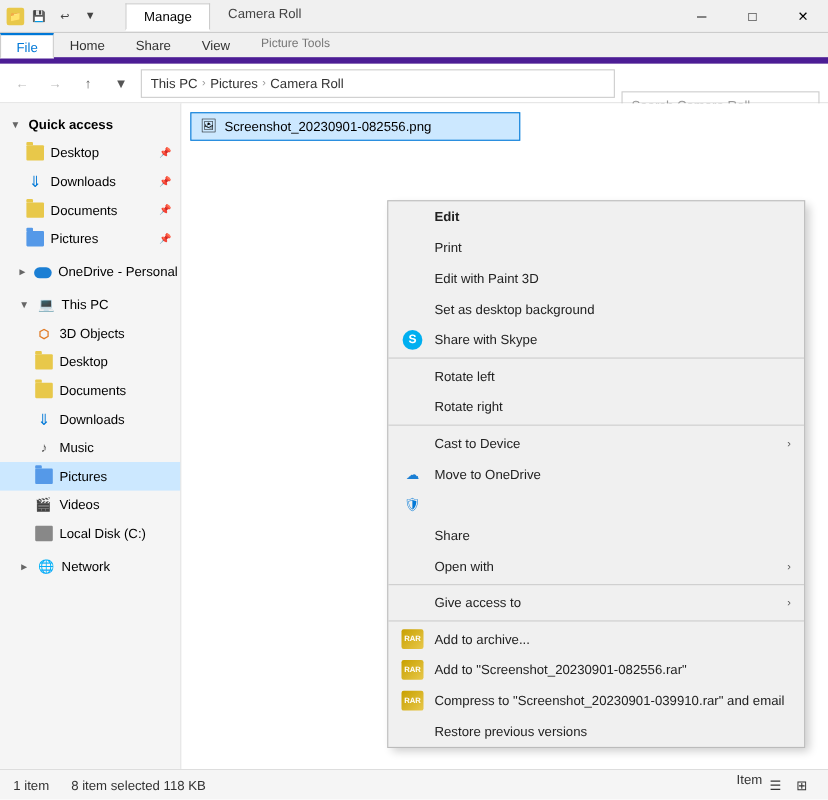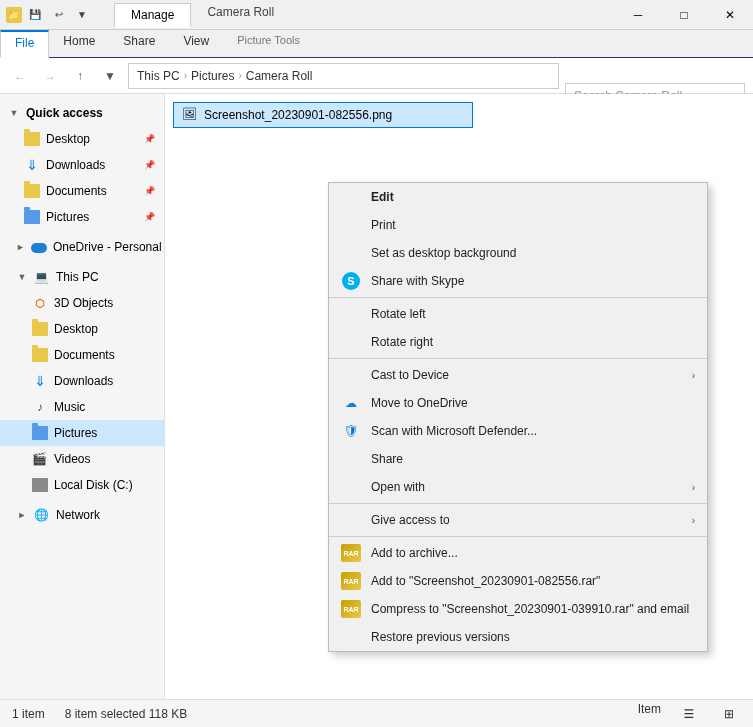--- a/index.html
+++ b/index.html
@@ -9,21 +9,21 @@
     .title-bar { display: flex; align-items: center; background: #f0f0f0; height: 30px; border-bottom: 1px solid #ccc; }
     .title-bar-left { display: flex; align-items: center; gap: 4px; padding: 0 6px; }
     .title-icon { width: 16px; height: 16px; background: #e8c84a; border-radius: 2px; display: inline-flex; align-items: center; justify-content: center; font-size: 9px; }
     .title-quick-access { display: flex; gap: 3px; align-items: center; }
     .title-btn { width: 20px; height: 20px; display: inline-flex; align-items: center; justify-content: center; font-size: 10px; cursor: pointer; color: #444; }
     .title-bar-tabs { display: flex; flex: 1; padding-left: 16px; }
     .tab-manage { background: #fff; border-bottom: 2px solid #fff; padding: 4px 16px; font-size: 12px; color: #000; border-top: 1px solid #ccc; border-left: 1px solid #ccc; border-right: 1px solid #ccc; margin-top: 2px; }
     .tab-camera { padding: 4px 16px; font-size: 12px; color: #444; }
     .title-window-controls { display: flex; margin-left: auto; }
     .win-ctrl { width: 46px; height: 30px; display: inline-flex; align-items: center; justify-content: center; font-size: 12px; cursor: pointer; }
-    .ribbon-tabs { display: flex; height: 28px; background: #f0f0f0; border-bottom: 1px solid #4c1d95; }
+    .ribbon-tabs { display: flex; height: 28px; background: #f0f0f0; border-bottom: 6px solid #4c1d95; }
     .ribbon-tab { padding: 4px 14px; font-size: 12px; cursor: pointer; color: #333; }
     .ribbon-tab.active { background: #fff; color: #0078d7; border-top: 2px solid #0078d7; border-left: 1px solid #ccc; border-right: 1px solid #ccc; border-bottom: 1px solid #fff; margin-bottom: -1px; }
     .ribbon-tab.picture-tools { color: #777; font-size: 11px; text-align: center; }
 
     
     .address-bar { display: flex; align-items: center; height: 36px; padding: 4px 8px; background: #fff; border-bottom: 1px solid #ddd; gap: 6px; }
     .nav-btn { width: 24px; height: 24px; display: inline-flex; align-items: center; justify-content: center; font-size: 12px; cursor: pointer; color: #555; border-radius: 2px; }
     .nav-btn.disabled { color: #bbb; cursor: default; }
     .address-path { display: flex; align-items: center; flex: 1; height: 26px; border: 1px solid #ccc; padding: 2px 8px; background: #fff; font-size: 12px; color: #333; gap: 4px; }
     .path-sep { color: #999; font-size: 10px; }
@@ -54,32 +54,32 @@
     .icon-pictures { width: 16px; height: 14px; background: #5599e8; border-radius: 1px; position: relative; flex-shrink: 0; }
     .icon-pictures::before { content: ''; position: absolute; top: -3px; left: 0; width: 6px; height: 3px; background: #5599e8; border-radius: 1px 1px 0 0; }
     .chevron { font-size: 9px; color: #666; width: 12px; display: inline-flex; align-items: center; justify-content: center; }
 
     
     .content { flex: 1; background: #fff; position: relative; overflow: hidden; }
     .file-item { display: flex; align-items: center; height: 26px; padding: 2px 8px; background: #cce8ff; border: 1px solid #0078d7; cursor: pointer; gap: 6px; width: fit-content; min-width: 300px; }
     .file-icon { width: 16px; height: 16px; flex-shrink: 0; }
 
     
-    .context-menu { position: absolute; top: 88px; left: 163px; width: 380px; background: #f0f0f0; border: 1px solid #bbb; box-shadow: 4px 4px 8px rgba(0,0,0,0.2); z-index: 100; font-size: 12px; }
+    .context-menu { position: absolute; top: 88px; left: 187px; width: 380px; background: #f0f0f0; border: 1px solid #bbb; box-shadow: 4px 4px 8px rgba(0,0,0,0.2); z-index: 100; font-size: 12px; }
     .ctx-item { display: flex; align-items: center; height: 28px; padding: 0 12px; cursor: pointer; gap: 10px; color: #222; white-space: nowrap; }
     .ctx-item.bold { font-weight: 600; }
     .ctx-separator { height: 1px; background: #ccc; margin: 2px 0; }
     .ctx-item .ctx-arrow { margin-left: auto; font-size: 10px; color: #555; }
     .ctx-icon { width: 20px; height: 20px; display: flex; align-items: center; justify-content: center; flex-shrink: 0; }
     .ctx-icon-skype { width: 18px; height: 18px; background: #00aff0; border-radius: 50%; display: flex; align-items: center; justify-content: center; color: #fff; font-size: 11px; font-weight: bold; }
     .ctx-icon-rar { width: 20px; height: 18px; background: linear-gradient(135deg, #c8a000, #e8c84a); border-radius: 2px; display: flex; align-items: center; justify-content: center; font-size: 7px; font-weight: bold; color: #fff; }
 
     
     .status-bar { display: flex; align-items: center; height: 28px; border-top: 1px solid #ddd; background: #f5f5f5; padding: 0 12px; font-size: 12px; color: #333; gap: 20px; }
-    .status-bar-right { margin-left: auto; display: flex; gap: 16px; }
+    .status-bar-right { margin-left: auto; display: flex; gap: 0; }
     .view-btn { width: 24px; height: 24px; display: flex; align-items: center; justify-content: center; cursor: pointer; font-size: 12px; border: 1px solid transparent; }
   </style>
 </head>
 <body>
 
 <div class="title-bar">
   <div class="title-bar-left">
     <span class="title-icon">📁</span>
     <div class="title-quick-access">
       <span class="title-btn">💾</span>
@@ -225,20 +225,24 @@
       <div class="ctx-item bold">
         <span class="ctx-icon"></span>
         <span>Edit</span>
       </div>
       <div class="ctx-item">
         <span class="ctx-icon"></span>
         <span>Print</span>
       </div>
       <div class="ctx-item">
         <span class="ctx-icon"></span>
+        <span>Edit with Paint 3D</span>
+      </div>
+      <div class="ctx-item">
+        <span class="ctx-icon"></span>
         <span>Set as desktop background</span>
       </div>
       <div class="ctx-item">
         <span class="ctx-icon">
           <span class="ctx-icon-skype">S</span>
         </span>
         <span>Share with Skype</span>
       </div>
 
       <div class="ctx-separator"></div>
@@ -258,21 +262,20 @@
         <span class="ctx-icon"></span>
         <span>Cast to Device</span>
         <span class="ctx-arrow">›</span>
       </div>
       <div class="ctx-item">
         <span class="ctx-icon" style="color:#1b7fd4;">☁</span>
         <span>Move to OneDrive</span>
       </div>
       <div class="ctx-item">
         <span class="ctx-icon" style="color:#0078d7;">🛡</span>
-        <span>Scan with Microsoft Defender...</span>
       </div>
       <div class="ctx-item">
         <span class="ctx-icon"></span>
         <span>Share</span>
       </div>
       <div class="ctx-item">
         <span class="ctx-icon"></span>
         <span>Open with</span>
         <span class="ctx-arrow">›</span>
       </div>

